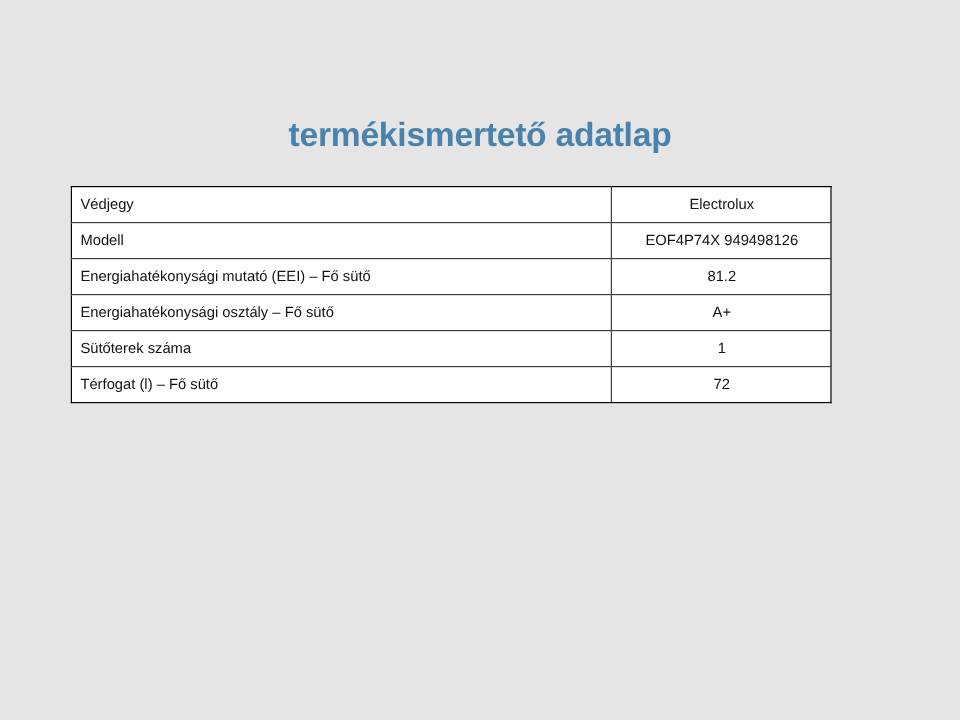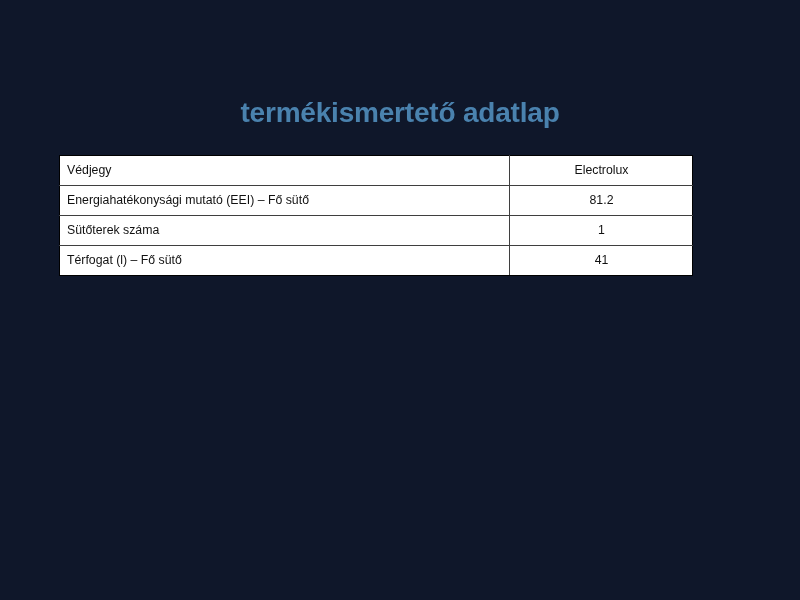--- a/index.html
+++ b/index.html
@@ -14,21 +14,21 @@
     overflow: hidden;
     font-family: "Liberation Sans", "DejaVu Sans", sans-serif;
     color: #000000;
     -webkit-font-smoothing: antialiased;
   }
 
   .page {
     position: relative;
     width: 800px;
     height: 600px;
-    background: #0f172a;
+    background: #e5e5e5;
   }
 
   
   .doc-title {
     position: absolute;
     left: 0;
     top: 96px;
     width: 800px;
     text-align: center;
     font-size: 28px;
@@ -103,28 +103,36 @@
       <colgroup>
         <col class="col-label">
         <col class="col-value">
       </colgroup>
       <tbody>
           <tr class="row-short">
             <td class="cell-label">Védjegy</td>
             <td class="cell-value">Electrolux</td>
           </tr>
           <tr class="row-short">
+            <td class="cell-label">Modell</td>
+            <td class="cell-value">EOF4P74X 949498126</td>
+          </tr>
+          <tr class="row-short">
             <td class="cell-label">Energiahatékonysági mutató (EEI) – Fő sütő</td>
             <td class="cell-value">81.2</td>
+          </tr>
+          <tr class="row-short">
+            <td class="cell-label">Energiahatékonysági osztály – Fő sütő</td>
+            <td class="cell-value">A+</td>
           </tr>
           <tr class="row-short">
             <td class="cell-label">Sütőterek száma</td>
             <td class="cell-value">1</td>
           </tr>
           <tr class="row-short">
             <td class="cell-label">Térfogat (l) – Fő sütő</td>
-            <td class="cell-value">41</td>
+            <td class="cell-value">72</td>
           </tr>
         </tbody>
     </table>
   </div>
 
 </div>
 
 </body></html>

